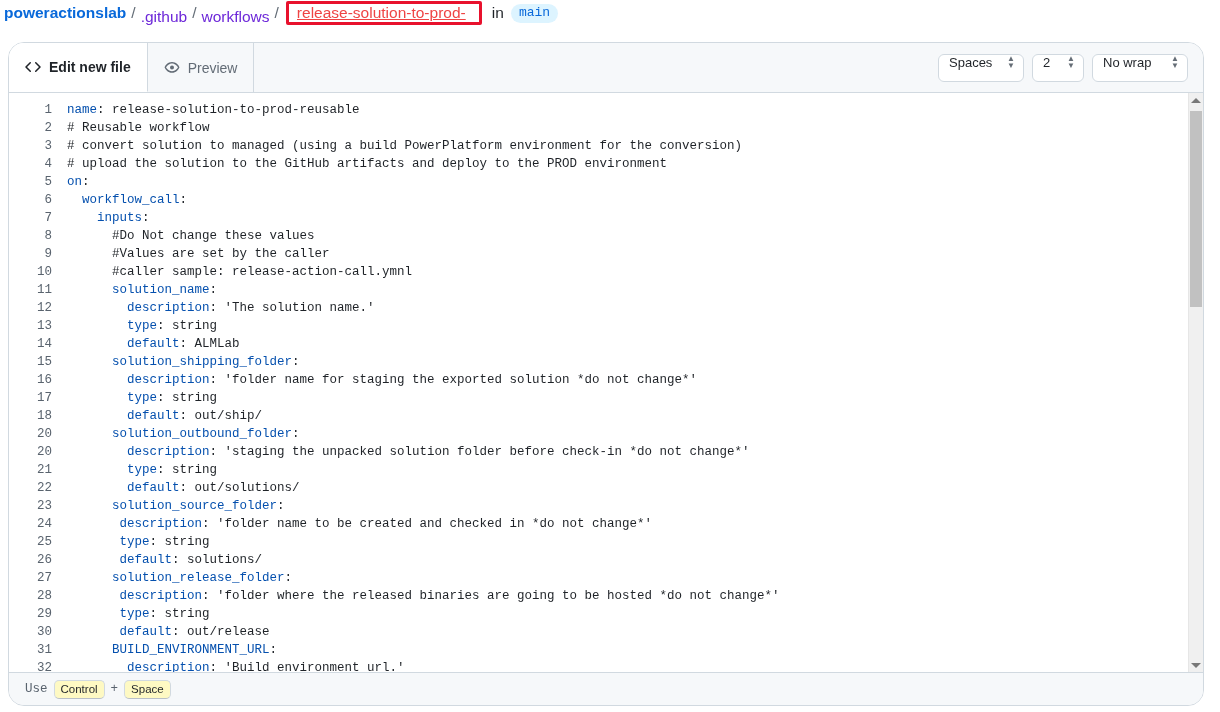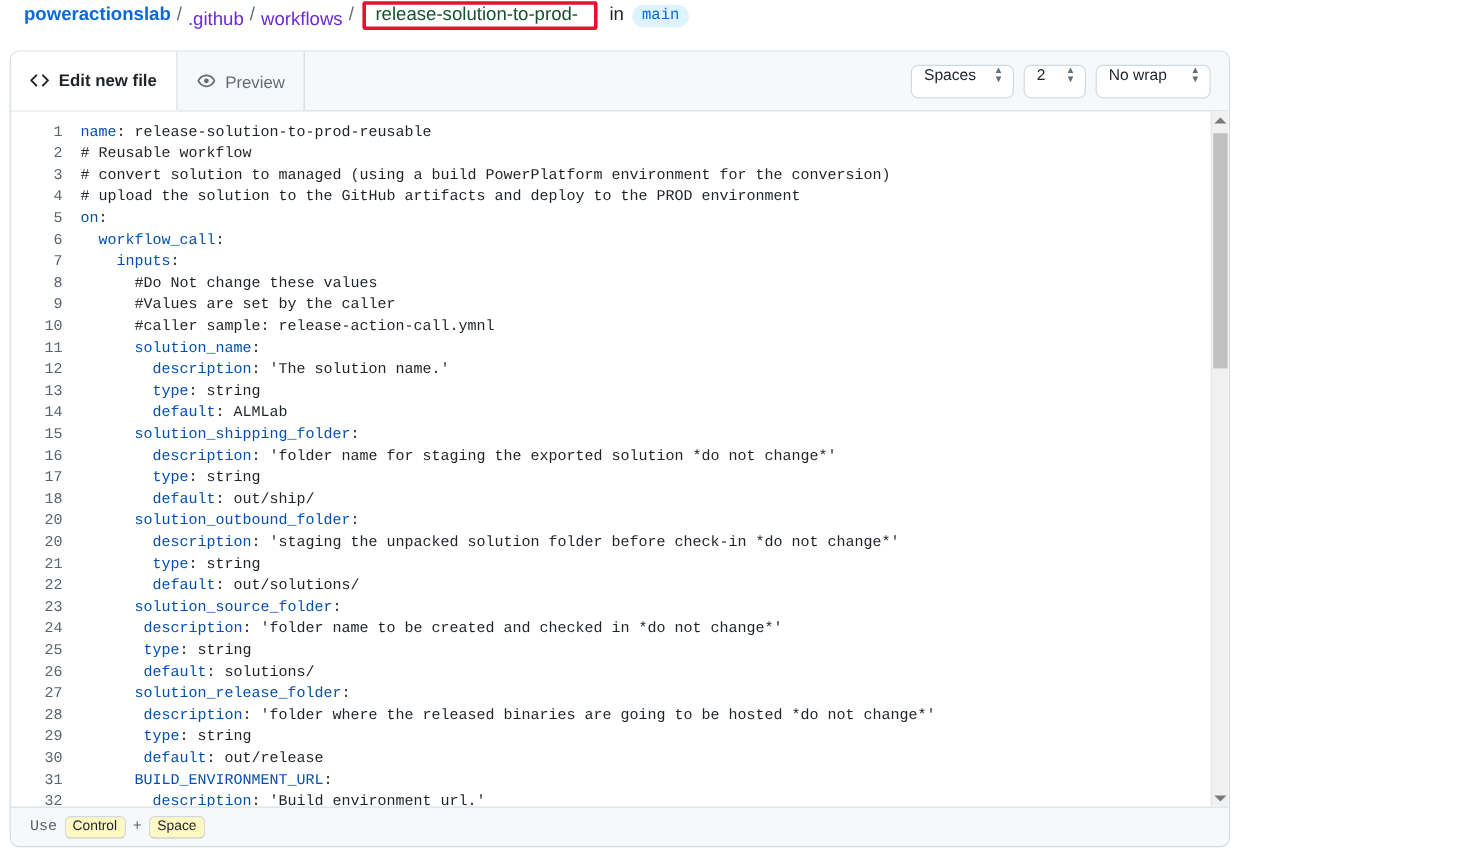--- a/index.html
+++ b/index.html
@@ -9,21 +9,21 @@
     background: #ffffff;
     font-family: "Liberation Sans", sans-serif;
     overflow: hidden;
   }
 
   
   #breadcrumb {
     height: 26px;
     display: flex;
     align-items: center;
-    padding: 0 0 0 20px;
+    padding: 0 0 0 4px;
     font-size: 15.5px;
     color: #1f2328;
     position: relative;
   }
   .bc-repo {
     color: #0969da;
     font-weight: 700;
     text-decoration: none;
   }
   .bc-link {
@@ -51,25 +51,26 @@
     display: inline-flex;
     align-items: center;
     height: 24px;
   }
   #filename-input {
     border: none;
     outline: none;
     background: transparent;
     font-family: "Liberation Sans", sans-serif;
     font-size: 15.5px;
-    color: #14532d;
+    color: #ef4444;
     width: 174px;
     padding: 0;
     height: 18px;
     line-height: 18px;
+    text-decoration: underline;
   }
   .bc-in {
     color: #1f2328;
     margin: 0 7px 0 8px;
     font-size: 15.5px;
   }
   .branch-badge {
     background: #ddf4ff;
     color: #0969da;
     border-radius: 10px;
@@ -77,24 +78,24 @@
     font-family: "Liberation Mono", monospace;
     font-size: 13px;
     line-height: 14px;
   }
 
   
   #editor-card {
     position: absolute;
     left: 8px;
     top: 42px;
-    width: 1017px;
+    width: 1196px;
     height: 664px;
     border: 1px solid #d1d9e0;
-    border-radius: 8px;
+    border-radius: 16px;
     background: #ffffff;
     overflow: hidden;
     display: flex;
     flex-direction: column;
   }
 
   
   #toolbar {
     height: 50px;
     min-height: 50px;

